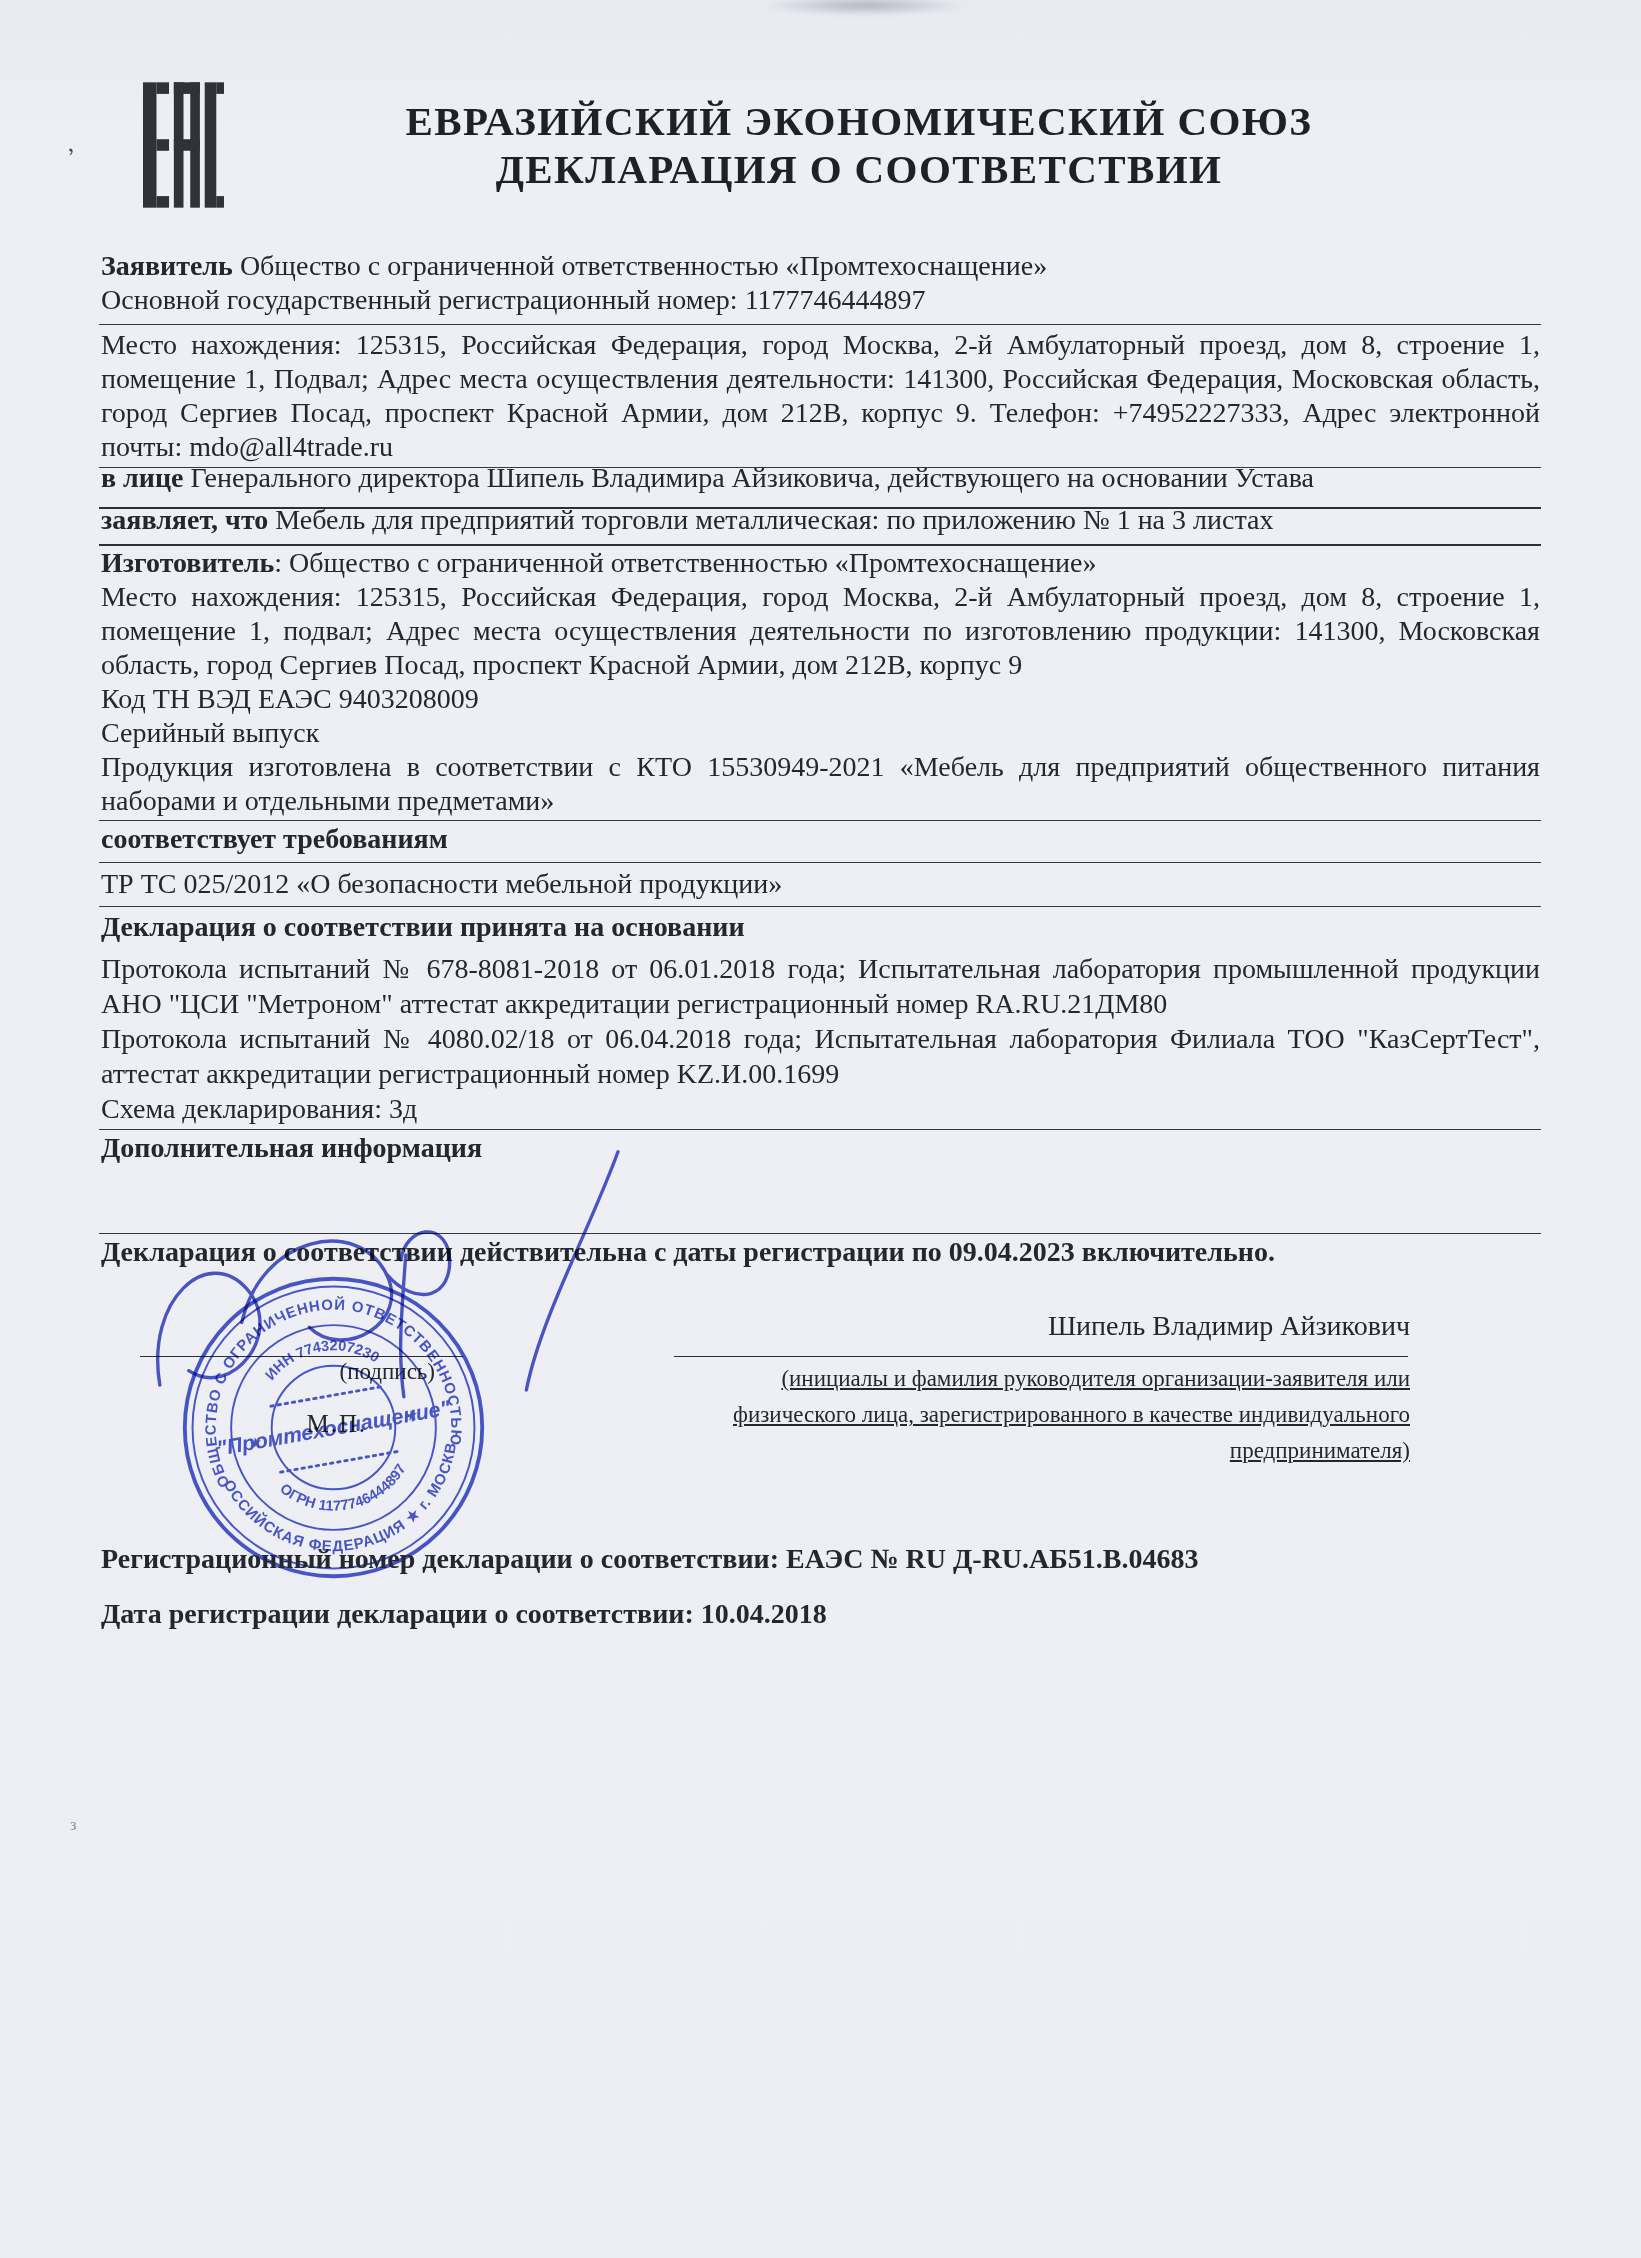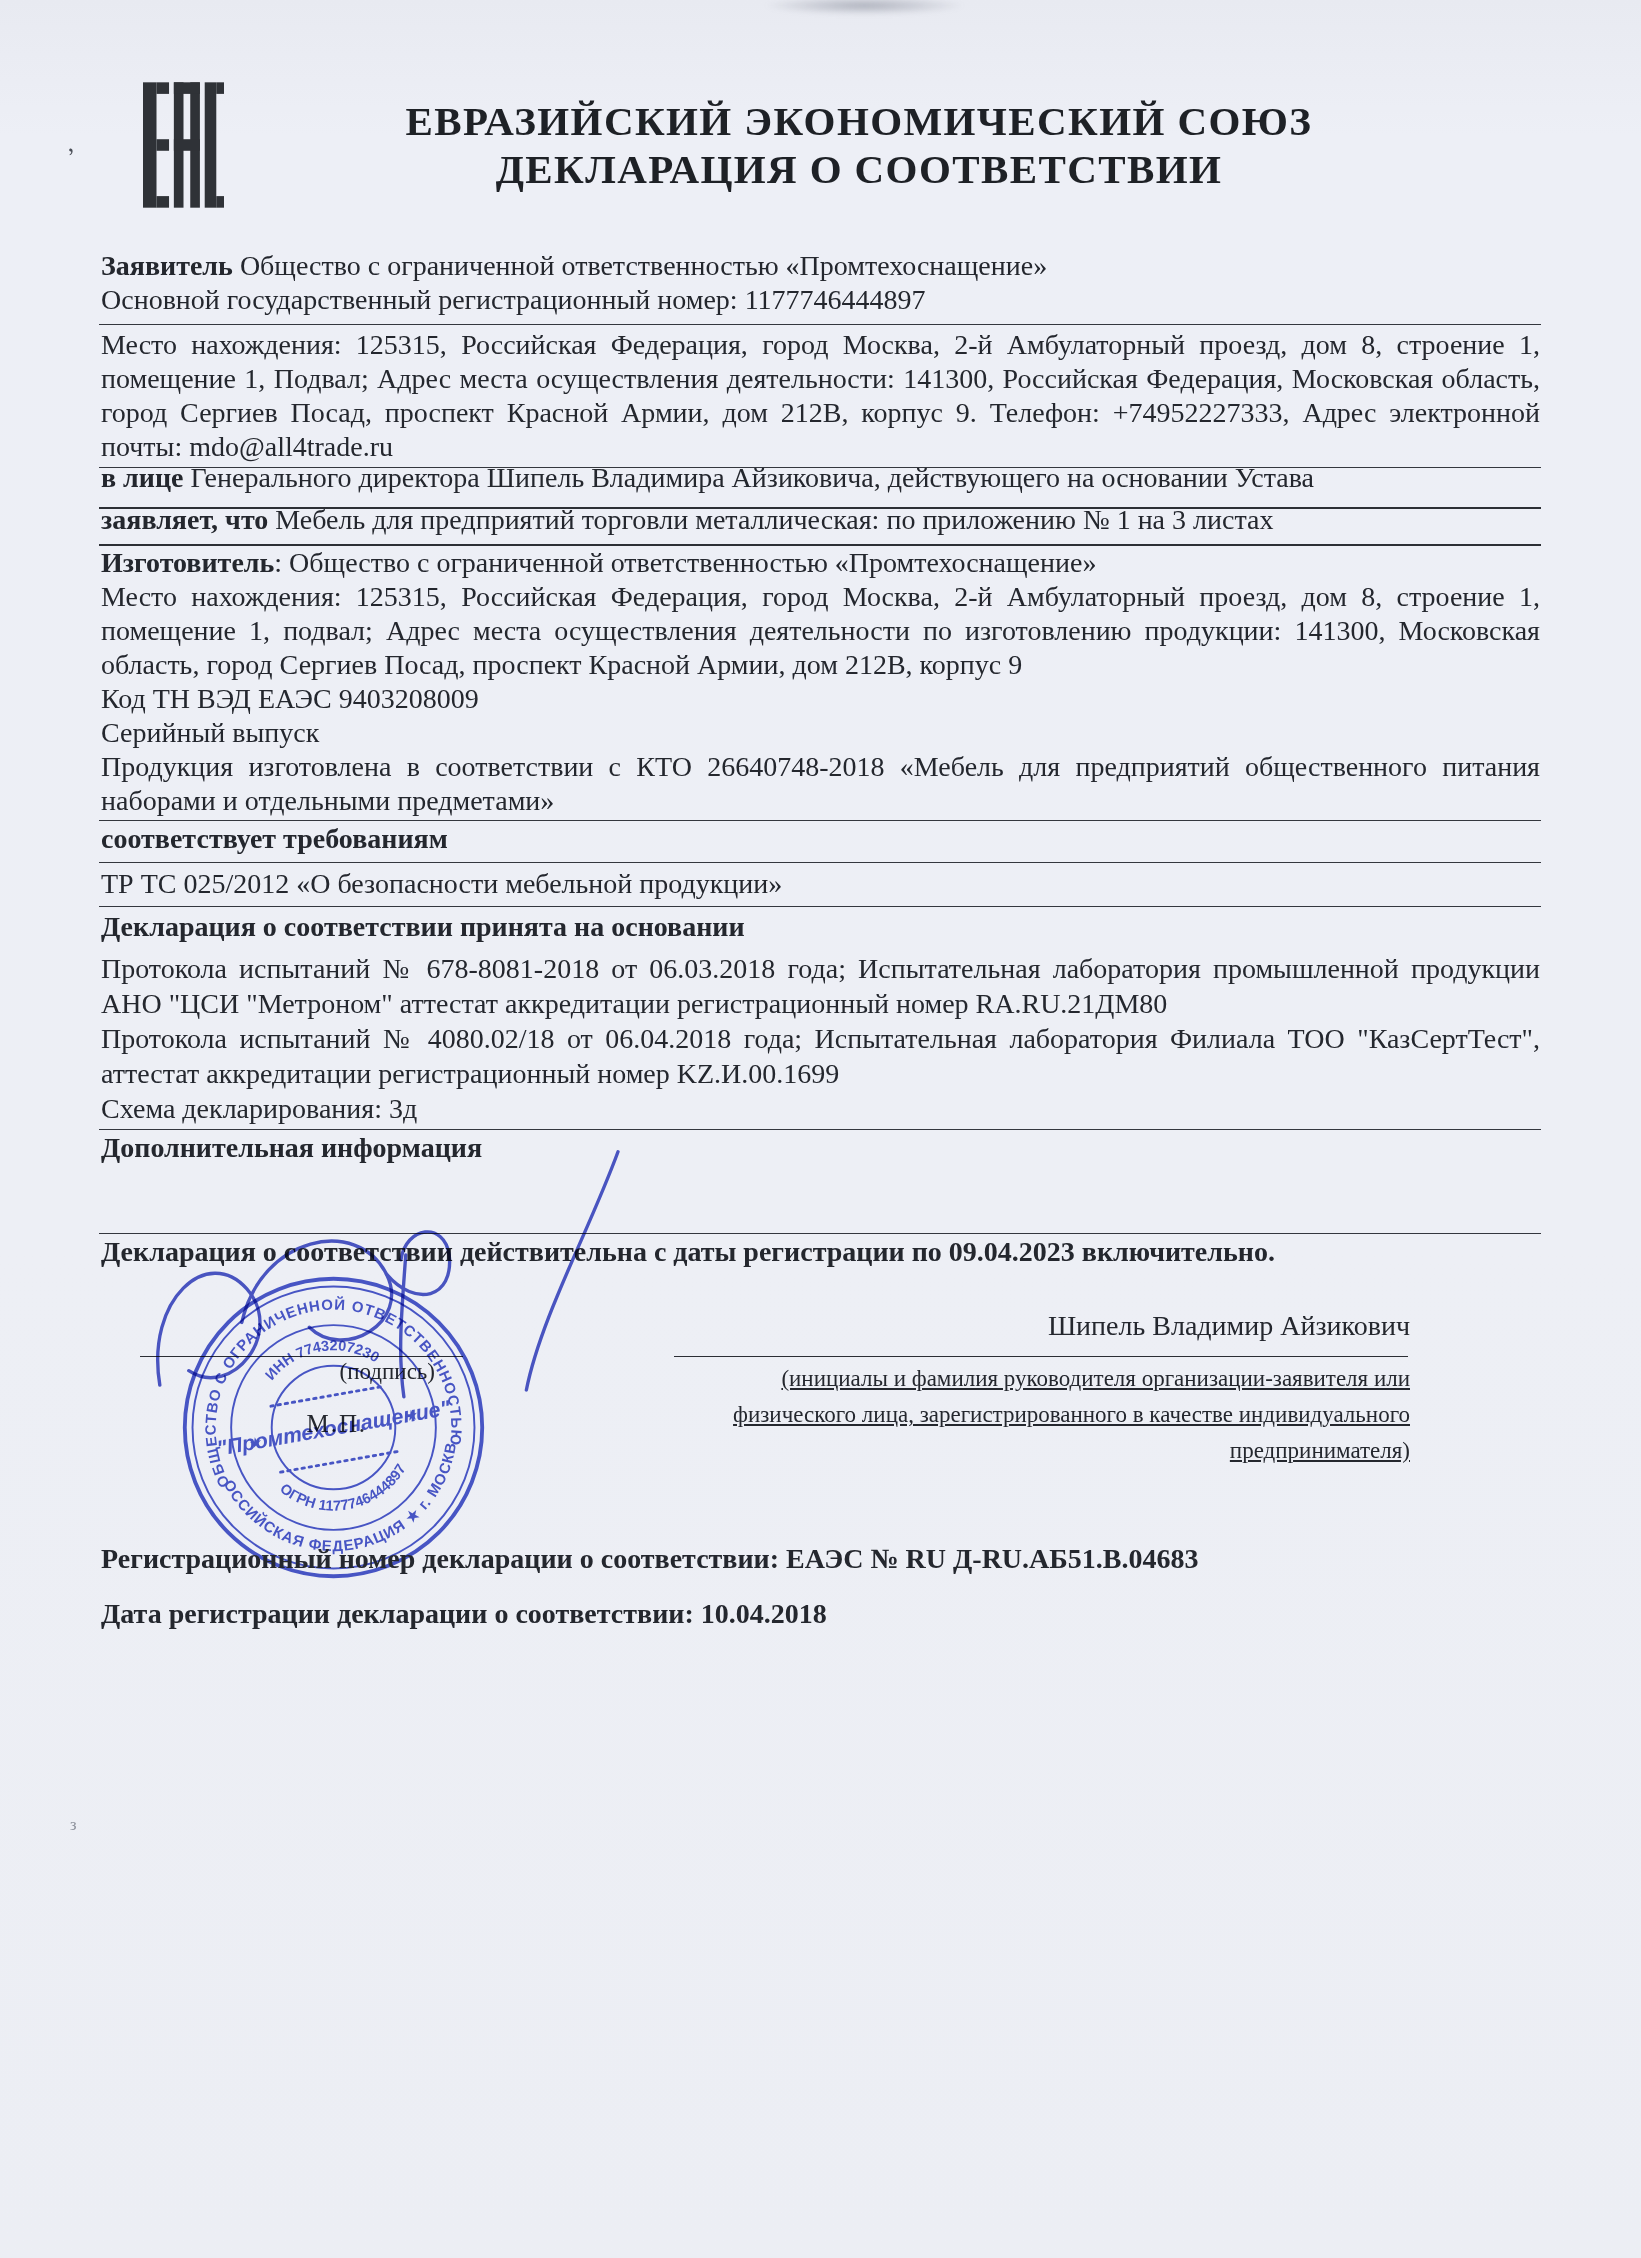--- a/index.html
+++ b/index.html
@@ -93,39 +93,39 @@
   <div class="block" style="top:503px;">
     <p class="line"><span class="b">заявляет, что</span><span> Мебель для предприятий торговли металлическая: по приложению № 1 на 3 листах</span></p>
   </div>
   <div class="rule thick" style="top:544px;"></div>
 
   <div class="block mfr" style="top:546px;">
     <p class="line"><span class="b">Изготовитель</span><span>: Общество с ограниченной ответственностью «Промтехоснащение»</span></p>
     <p class="line j">Место нахождения: 125315, Российская Федерация, город Москва, 2-й Амбулаторный проезд, дом 8, строение 1, помещение 1, подвал; Адрес места осуществления деятельности по изготовлению продукции: 141300, Московская область, город Сергиев Посад, проспект Красной Армии, дом 212В, корпус 9</p>
     <p class="line">Код ТН ВЭД ЕАЭС 9403208009</p>
     <p class="line">Серийный выпуск</p>
-    <p class="line j">Продукция изготовлена в соответствии с КТО 26640748-2018 «Мебель для предприятий общественного питания наборами и отдельными предметами»</p>
+    <p class="line j">Продукция изготовлена в соответствии с КТО 15530949-2021 «Мебель для предприятий общественного питания наборами и отдельными предметами»</p>
   </div>
   <div class="rule" style="top:820px;"></div>
 
   <div class="block" style="top:822px;">
     <p class="line b">соответствует требованиям</p>
   </div>
   <div class="rule" style="top:862px;"></div>
 
   <div class="block" style="top:867px;">
     <p class="line">ТР ТС 025/2012 «О безопасности мебельной продукции»</p>
   </div>
   <div class="rule" style="top:906px;"></div>
 
   <div class="block" style="top:910px;">
     <p class="line b">Декларация о соответствии принята на основании</p>
   </div>
   <div class="block proto" style="top:951px;">
-    <p class="line j">Протокола испытаний № 678-8081-2018 от 06.03.2018 года; Испытательная лаборатория промышленной продукции АНО "ЦСИ "Метроном" аттестат аккредитации регистрационный номер RA.RU.21ДМ80</p>
+    <p class="line j">Протокола испытаний № 678-8081-2018 от 06.01.2018 года; Испытательная лаборатория промышленной продукции АНО "ЦСИ "Метроном" аттестат аккредитации регистрационный номер RA.RU.21ДМ80</p>
     <p class="line j">Протокола испытаний № 4080.02/18 от 06.04.2018 года; Испытательная лаборатория Филиала ТОО "КазСертТест", аттестат аккредитации регистрационный номер KZ.И.00.1699</p>
     <p class="line">Схема декларирования: 3д</p>
   </div>
   <div class="rule" style="top:1129px;"></div>
 
   <div class="block addinfo" style="top:1132px;">
     <p class="line b">Дополнительная информация</p>
   </div>
   <div class="rule" style="top:1233px;"></div>
 

